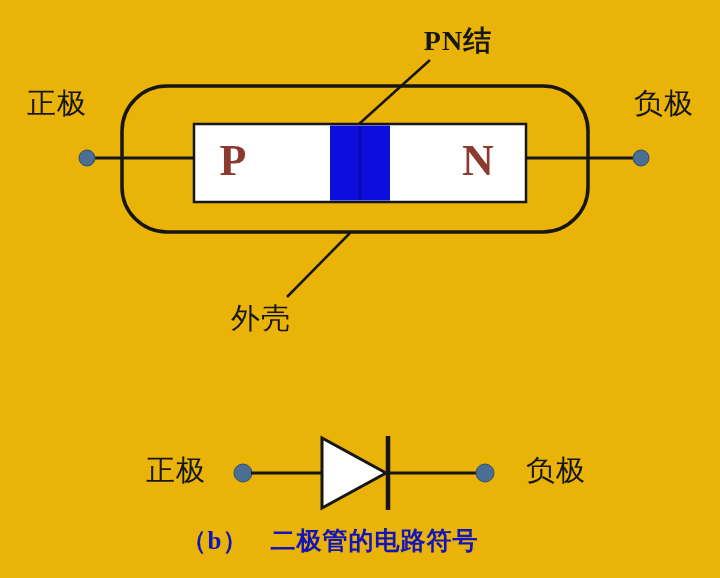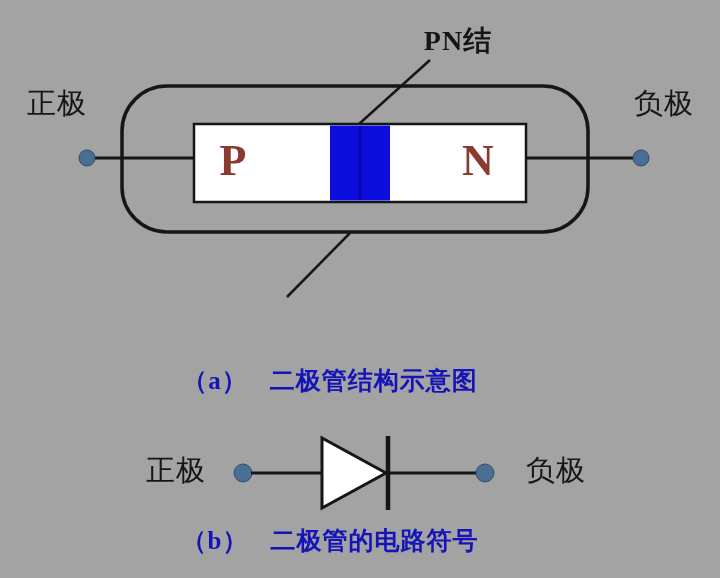--- a/index.html
+++ b/index.html
@@ -1,19 +1,19 @@
 <!DOCTYPE html>
 <html style="--line_black: #161616; --junction_blue: #0d0ddd; --junction_divider_blue: #0808a8; --caption_blue: #1414b8; --region_letter_red: #8c3a30; --terminal_dot: #4a6f92;"><head>
 <meta charset="utf-8">
 <style>
   html,body { margin:0; padding:0; background:#ffffff; }
   .page {
     position:relative;
     width:720px; height:578px;
-    background:#a3a3a3;
+    background:#eab308;
     font-family:"Liberation Serif","DejaVu Serif",serif;
     overflow:hidden;
   }
   svg.diagram-layer {
     position:absolute; left:0; top:0;
     width:720px; height:578px;
   }
   .ink        { stroke:var(--line_black); fill:none; }
   .case-line  { stroke-width:3.5; }
   .body-rect  { stroke-width:2.5; fill:#ffffff; }
@@ -77,23 +77,21 @@
     <line class="bar" x1="388" y1="436" x2="388" y2="510"></line>
     <line class="ink wire" x1="388" y1="473" x2="477" y2="473"></line>
     <circle class="dot" cx="485" cy="473" r="9"></circle>
   </svg>
 
   <div class="label pn-junction-label" style="left:458px; top:41px;">PN结</div>
   <div class="label" style="left:57px; top:104px;">正极</div>
   <div class="label" style="left:664px; top:104px;">负极</div>
   <div class="region-letter" style="left:233px; top:163px;">P</div>
   <div class="region-letter" style="left:478px; top:163px;">N</div>
-  <div class="caption" style="left:330px; top:380px;">
-    <span class="prefix">（a）</span><span>二极管结构示意图</span>
-  </div>
+  <div class="label" style="left:261px; top:319px;">外壳</div>
 
   <div class="label" style="left:176px; top:471px;">正极</div>
   <div class="label" style="left:556px; top:471px;">负极</div>
   <div class="caption" style="left:330px; top:540px;text-align:right;">
     <span class="prefix">（b）</span><span>二极管的电路符号</span>
   </div>
 
 </div>
 
 </body></html>

